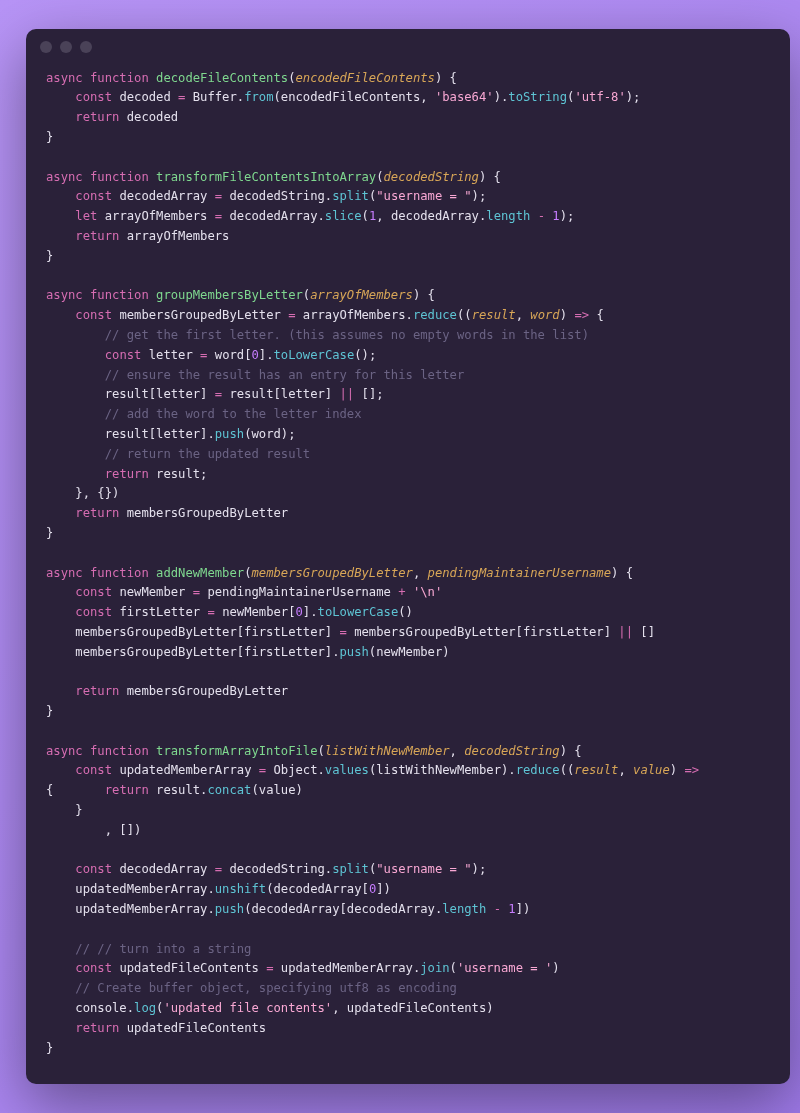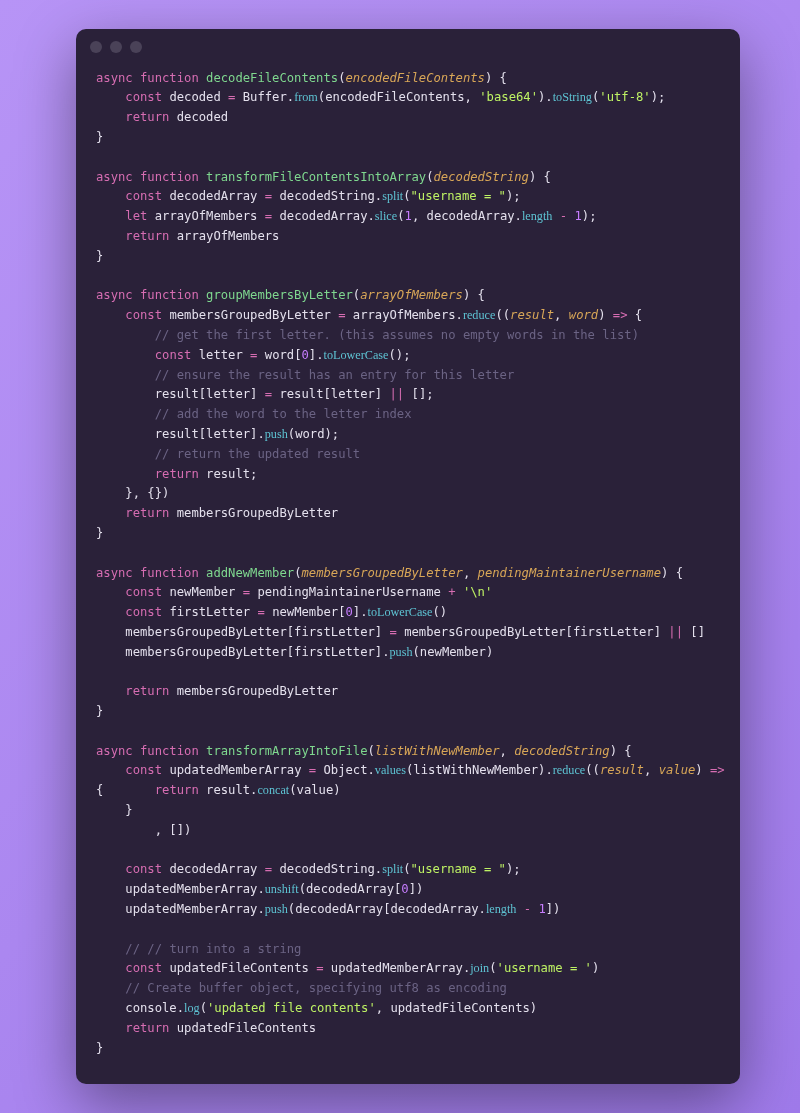--- a/index.html
+++ b/index.html
@@ -8,21 +8,21 @@
     width: 800px;
     height: 1113px;
     display: flex;
     align-items: center;
     justify-content: center;
     font-family: 'Menlo', 'Monaco', 'Consolas', monospace;
   }
   .window {
     background: #2a2139;
     border-radius: 10px;
-    width: 664px;
+    width: 764px;
     box-shadow: 0 20px 60px rgba(0,0,0,0.4);
     overflow: hidden;
     margin-left: 16px;
   }
   .titlebar {
     height: 36px;
     display: flex;
     align-items: center;
     padding: 0 14px;
     gap: 8px;
@@ -37,22 +37,22 @@
     padding: 4px 20px 26px 20px;
     font-size: 12.2px;
     line-height: 19.8px;
     color: #e4e0ed;
     white-space: pre;
   }
   .kw { color: #d66db2; }      
   .fn { color: #7fd88f; }      
   .param { color: #d8a657; font-style: italic; }
   .tok { color: #e4e0ed; }
-  .call { color: #5ec4d4; font-family: Liberation Serif, serif; }
-  .str { color: #bef264; }
+  .call { color: #5ec4d4; }
+  .str { color: #f9a8d4; }
   .num { color: #c77dff; }
   .cmt { color: #6b6384; }
   .op { color: #d66db2; }
   .punc { color: #e4e0ed; }
 </style>
 </head>
 <body>
 
 <div class="window">
   <div class="titlebar">

